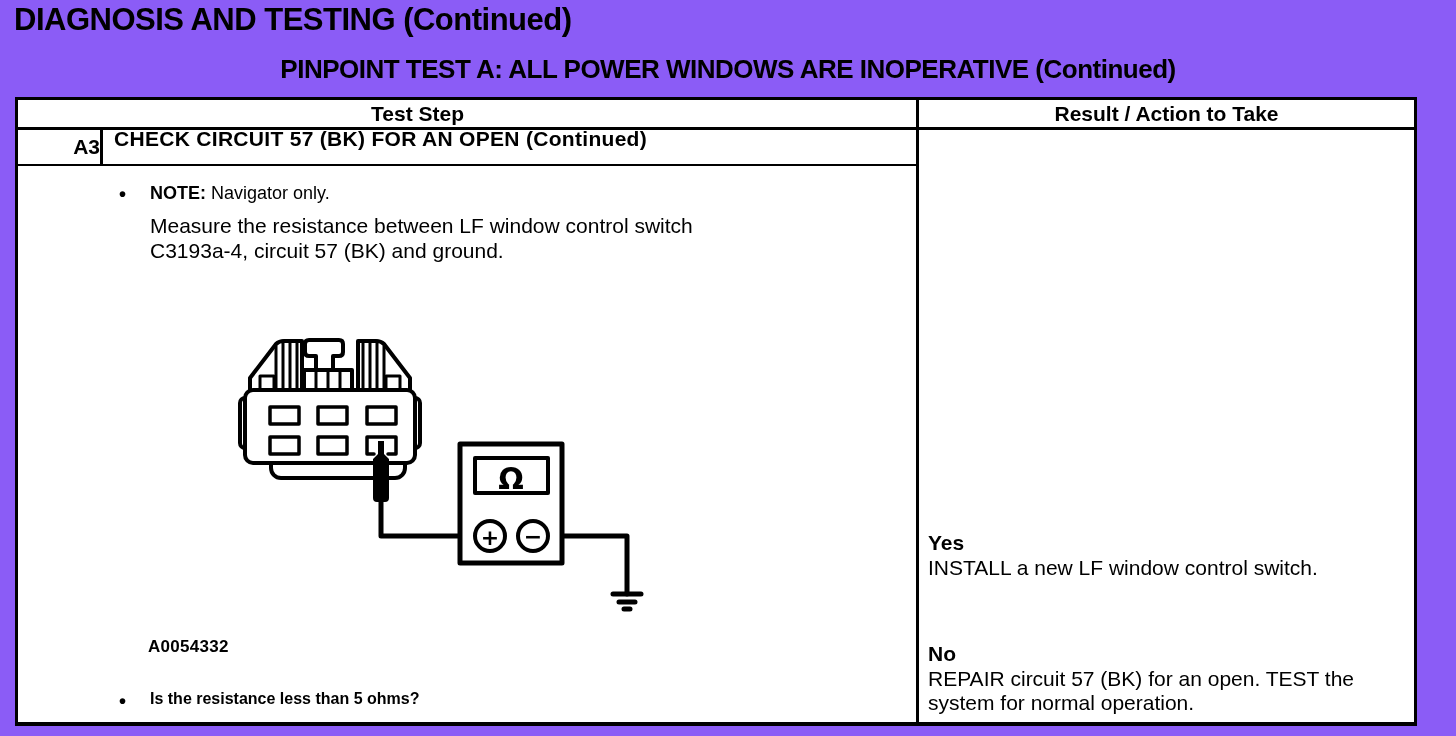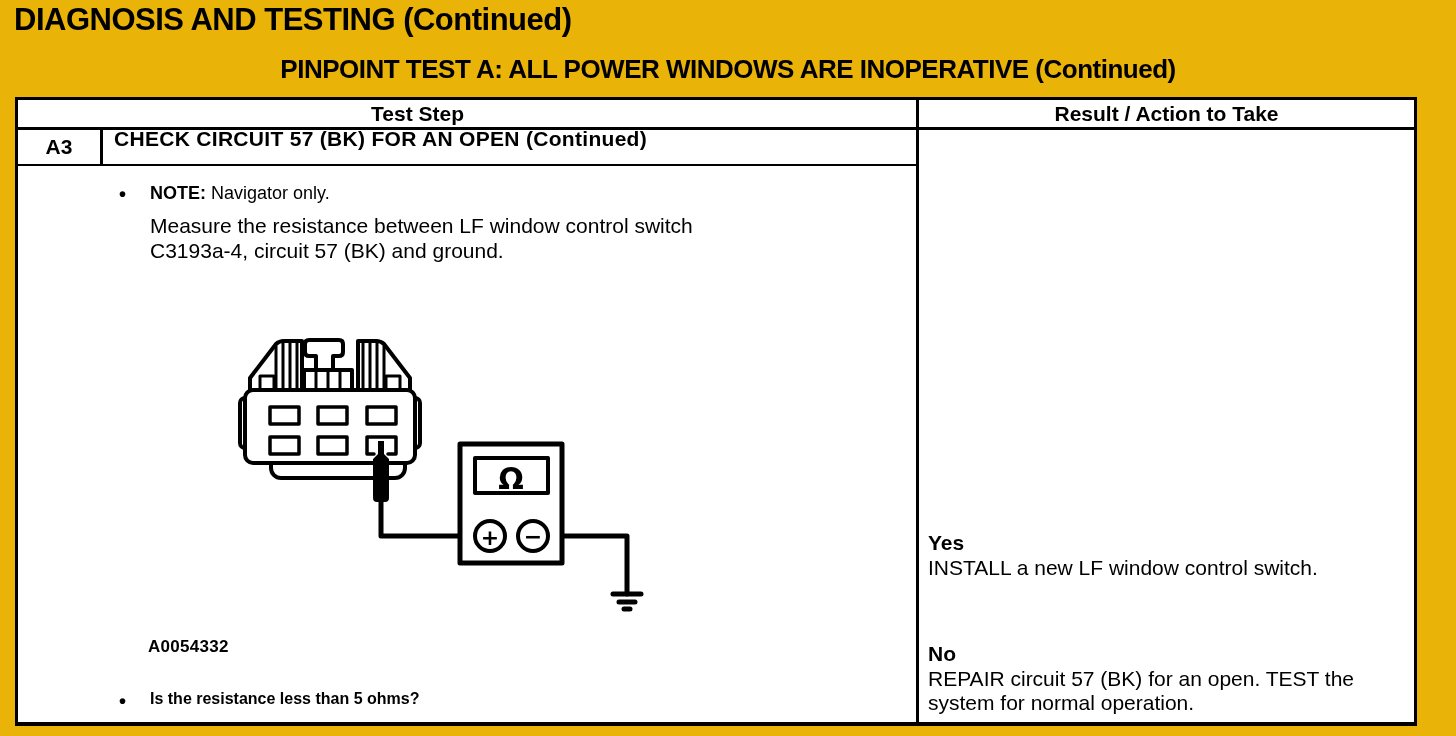--- a/index.html
+++ b/index.html
@@ -1,21 +1,21 @@
 <!DOCTYPE html>
 <html><head>
 <meta charset="utf-8">
 <style>
   * { margin:0; padding:0; box-sizing:border-box; }
   html,body { background:#ffffff; }
   body {
     width:1456px; height:736px; overflow:hidden;
     font-family:"Liberation Sans", sans-serif; color:#000;
   }
-  .page { position:relative; width:1456px; height:736px; background:#eab308; }
+  .page { position:relative; width:1456px; height:736px; background:#8b5cf6; }
 
   .title {
     position:absolute; left:14px; top:2px;
     font-size:31px; font-weight:bold; letter-spacing:-0.5px; white-space:nowrap;
   }
   .subtitle {
     position:absolute; left:0; top:54px; width:100%; text-align:center;
     font-size:26px; font-weight:bold; letter-spacing:-0.5px; white-space:nowrap;
   }
 
@@ -29,21 +29,21 @@
   }
   .th-left  { left:0; width:772px;padding-left:27px; }
   .th-right { left:901px; right:0; }
 
   .rule-h { position:absolute; background:#000; }
   .header-rule { left:0; right:0; top:27px; height:3px; }
   .col-divider { position:absolute; top:0; bottom:0; left:898px; width:3px; background:#000; }
 
   .a3-cell {
     position:absolute; left:0; top:30px; width:82px; height:34px; line-height:34px;
-    text-align:center; font-weight:bold; font-size:21px;
+    text-align:right; font-weight:bold; font-size:21px;
   }
   .a3-divider { position:absolute; left:82px; top:30px; height:34px; width:3px; background:#000; }
   .a3-title {
     position:absolute; left:96px; top:22px; height:34px; line-height:34px;
     font-weight:bold; font-size:21px; letter-spacing:0.3px; white-space:nowrap;
   }
   .a3-rule { left:0; width:898px; top:64px; height:2px; }
 
   .bullet { position:absolute; font-size:20px; font-weight:bold; }
   .note-bullet { left:101px; top:83px; }

